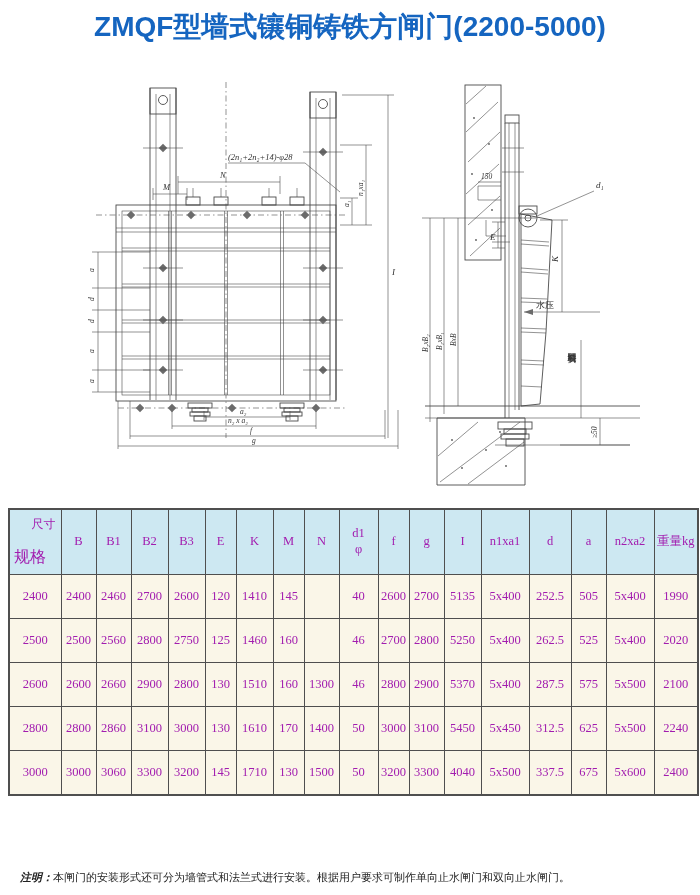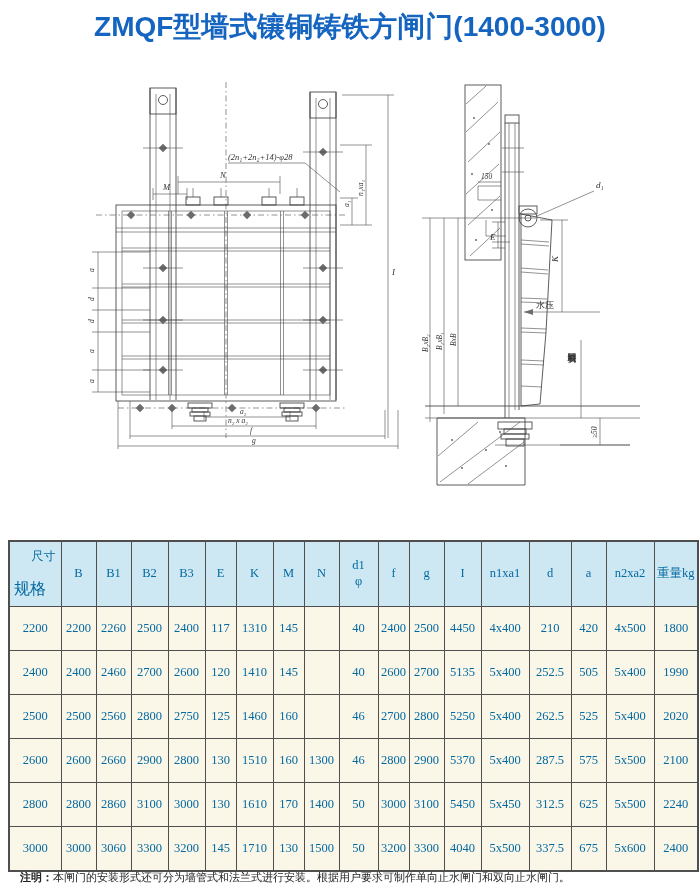--- a/index.html
+++ b/index.html
@@ -23,24 +23,24 @@
   .drawing .dot{fill:#5a5a5a;stroke:none;}
   .drawing text{
     font-family:"Liberation Serif","DejaVu Serif",serif;
     fill:#333;font-size:9px;font-style:italic;stroke:none;
   }
   .drawing text.cn{font-style:normal;font-size:9px;}
   .drawing text.small{font-size:7.5px;}
   .drawing text.note{font-size:8.5px;}
   
   .spec-table{
-    position:absolute;top:540px;left:8px;
+    position:absolute;top:508px;left:8px;
     border-collapse:collapse;table-layout:fixed;width:684px;
     font-family:"Liberation Serif","DejaVu Serif",serif;
-    font-size:12.5px;color:#0369a1;
+    font-size:12.5px;color:#a21caf;
   }
   .spec-table th,.spec-table td{
     border:1px solid #4f4f4f;text-align:center;vertical-align:middle;
     padding:0 1px;overflow:hidden;
   }
   .spec-table thead th{
     background:#cde8f2;height:64px;font-weight:normal;white-space:pre-line;line-height:1.25;
   }
   .spec-table tbody td{background:#faf6e8;height:43px;}
   .spec-table{border:2px solid #4f4f4f;}
@@ -51,26 +51,26 @@
       #4f4f4f calc(50% + 0.7px), rgba(0,0,0,0) calc(50% + 0.7px));
   }
   th.corner .c-top{position:absolute;top:7px;right:5px;font-size:12px;}
   th.corner .c-bottom{position:absolute;bottom:7px;left:4px;font-size:16px;}
   
   .note-line{
     position:absolute;top:870px;left:20px;width:665px;
     font-family:"Liberation Serif","DejaVu Serif",serif;
     font-size:11px;color:#222;
   }
-  .note-line b{font-weight:bold;}
+  .note-line b{font-weight:bold;font-style:italic;}
 </style>
 </head>
 <body>
 
-<div class="page-title">ZMQF型墙式镶铜铸铁方闸门(1400-3000)</div>
+<div class="page-title">ZMQF型墙式镶铜铸铁方闸门(2200-5000)</div>
 
 <svg class="drawing" width="700" height="445" viewBox="0 0 700 445">
 
   <g>
 
     <line class="dash" x1="226" y1="12" x2="226" y2="368"></line>
 
     <rect x="116" y="135" width="220" height="196"></rect>
     <rect class="thin" x="122" y="141" width="208" height="184"></rect>
 
@@ -403,40 +403,20 @@
         <th>g</th>
         <th>I</th>
         <th>n1xa1</th>
         <th>d</th>
         <th>a</th>
         <th>n2xa2</th>
         <th>重量kg</th>
       </tr>
   </thead>
   <tbody>
-      <tr>
-        <td>2200</td>
-        <td>2200</td>
-        <td>2260</td>
-        <td>2500</td>
-        <td>2400</td>
-        <td>117</td>
-        <td>1310</td>
-        <td>145</td>
-        <td></td>
-        <td>40</td>
-        <td>2400</td>
-        <td>2500</td>
-        <td>4450</td>
-        <td>4x400</td>
-        <td>210</td>
-        <td>420</td>
-        <td>4x500</td>
-        <td>1800</td>
-      </tr>
       <tr>
         <td>2400</td>
         <td>2400</td>
         <td>2460</td>
         <td>2700</td>
         <td>2600</td>
         <td>120</td>
         <td>1410</td>
         <td>145</td>
         <td></td>

